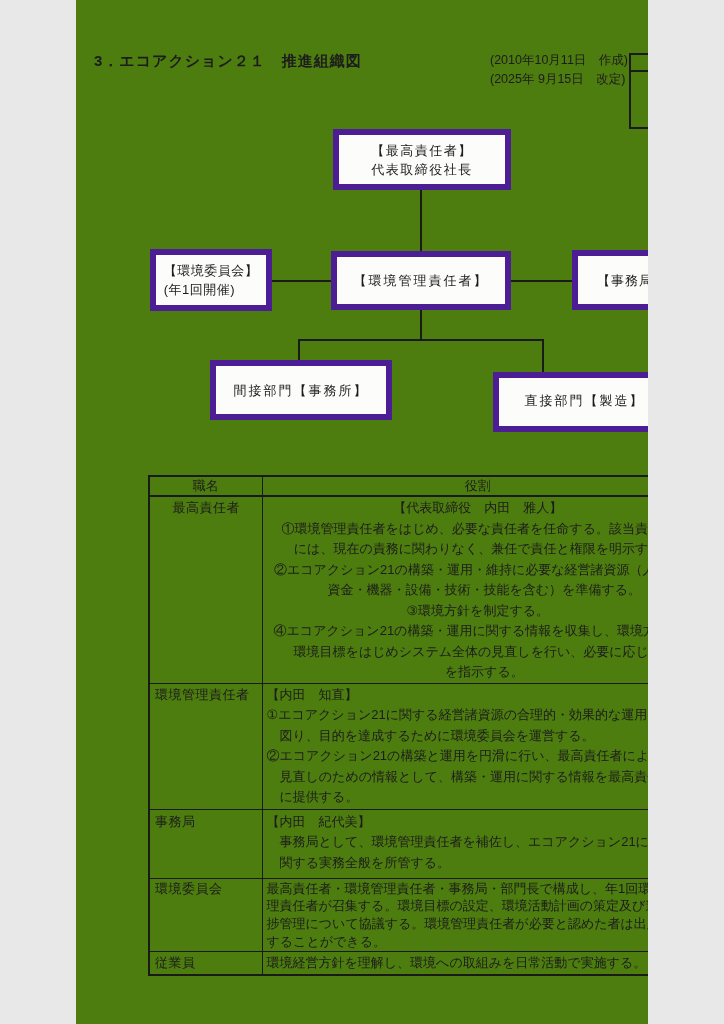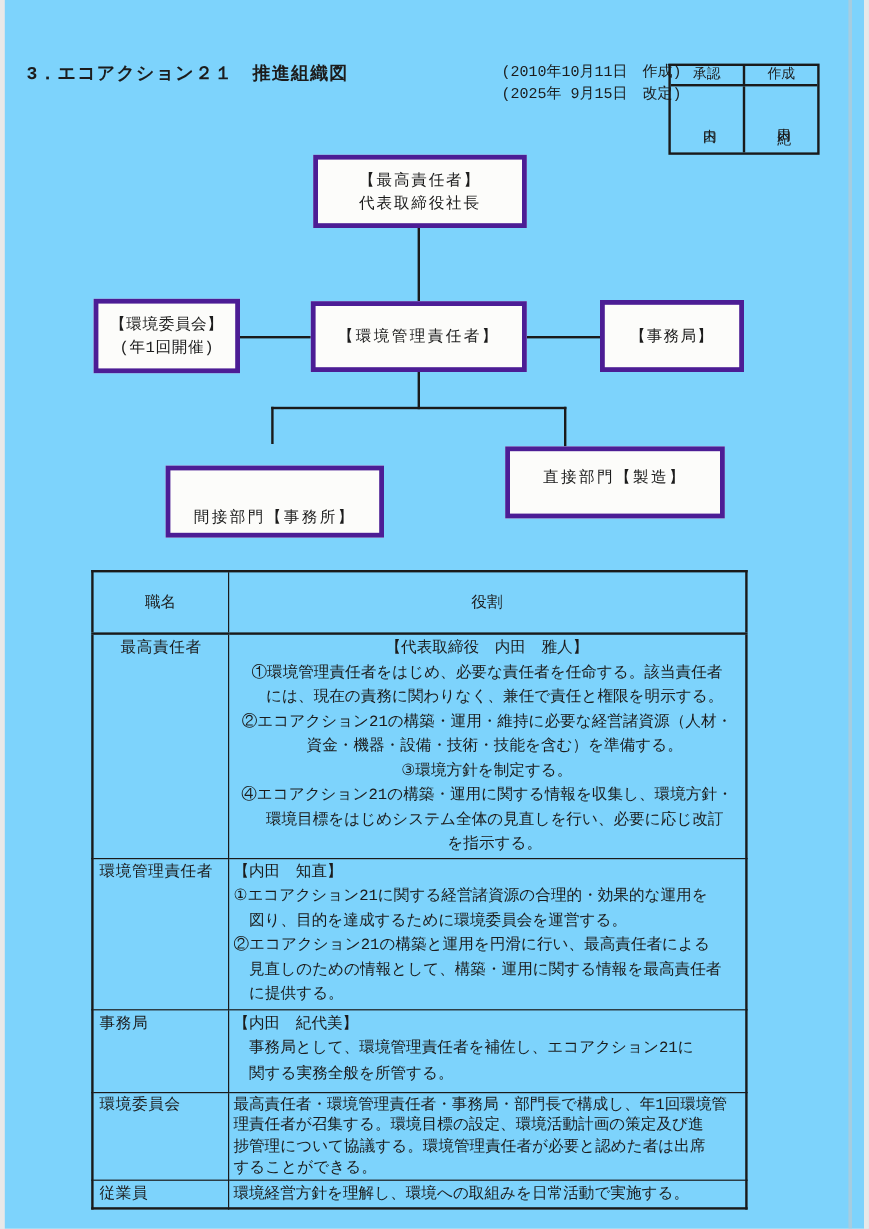--- a/index.html
+++ b/index.html
@@ -1,21 +1,21 @@
 <!DOCTYPE html>
 <html><head>
 <meta charset="utf-8">
 <style>
   * { margin:0; padding:0; box-sizing:border-box; }
   html,body { background:#e8e8e8; }
   .page {
     position:relative;
-    width:716px; height:1024px;
-    background:#7dd3fc;
-    font-family:Liberation Mono, monospace;
+    width:572px; height:1024px;
+    background:#4d7c0f;
+    font-family:Liberation Sans, sans-serif;
     color:#1c1c1c;
     overflow:hidden;
     margin:0 auto;
   }
   
   .scan-line {
     position:absolute; top:0; left:703px; width:3px; height:1024px;
     background:#c9c9c9; opacity:.55;
   }
   
@@ -42,46 +42,46 @@
   .approval .hdr div:first-child { border-right:2px solid #1a1a1a; }
   .approval .sig { display:flex; flex:1; }
   .approval .sig div {
     flex:1; display:flex; align-items:center; justify-content:center;
     writing-mode:vertical-rl; text-orientation:upright;
     font-size:11.5px; letter-spacing:2px;
   }
   .approval .sig div:first-child { border-right:2px solid #1a1a1a; }
   
   .obox {
-    position:absolute; border:4px solid #4c1d95; background:#fcfcfa;
+    position:absolute; border:6px solid #4c1d95; background:#fcfcfa;
     display:flex; align-items:center; justify-content:center;
-    text-align:center; font-size:13px; line-height:19px;
+    font-size:13px; line-height:19px;
     white-space:pre-line; letter-spacing:1.5px;
   }
   .b-top       { left:257px; top:129px; width:178px; height:61px; }
   .b-committee { left:74px;  top:249px; width:122px; height:62px; letter-spacing:.5px; }
   .b-manager   { left:255px; top:251px; width:180px; height:59px; letter-spacing:2px; }
   .b-office    { left:496px; top:250px; width:120px; height:60px; letter-spacing:1px; }
-  .b-indirect  { left:134px; top:388px; width:182px; height:60px; letter-spacing:2px; align-items:flex-start; padding-top:30px; }
+  .b-indirect  { left:134px; top:360px; width:182px; height:60px; letter-spacing:2px; align-items:flex-start; padding-top:15px; }
   .b-direct    { left:373px; top:372px; width:183px; height:60px; letter-spacing:2px; align-items:flex-start; padding-top:13px;margin-left:44px; }
   .cline { position:absolute; background:#1a1a1a; }
   
   .roles {
     position:absolute; left:72px; top:475px;
     width:545px; border-collapse:collapse;
     table-layout:fixed;
     font-size:13px;
   }
   .roles col.c1 { width:113px; }
   .roles col.c2 { width:432px; }
   .roles, .roles th, .roles td { border:1.5px solid #1a1a1a; }
   .roles { border:2px solid #1a1a1a; }
   .roles th {
     height:20px; font-weight:normal; text-align:center;
-    font-size:13px; border-bottom:2px solid #1a1a1a; padding:16px;
+    font-size:13px; border-bottom:2px solid #1a1a1a; padding:0;
   }
   .roles td {
     vertical-align:top; padding:1px 4px 0 4px;
     line-height:20.5px; white-space:pre-line;
   }
   .roles td.role { padding-left:5px; letter-spacing:.5px; }
   .roles tr.r4 td { line-height:17.8px; padding-top:1px; }
   .roles tr.r5 td { line-height:20px; height:24px; }
   .roles tr.r1 td { height:186px;text-align:center; }
   .roles tr.r2 td { height:126px; }

